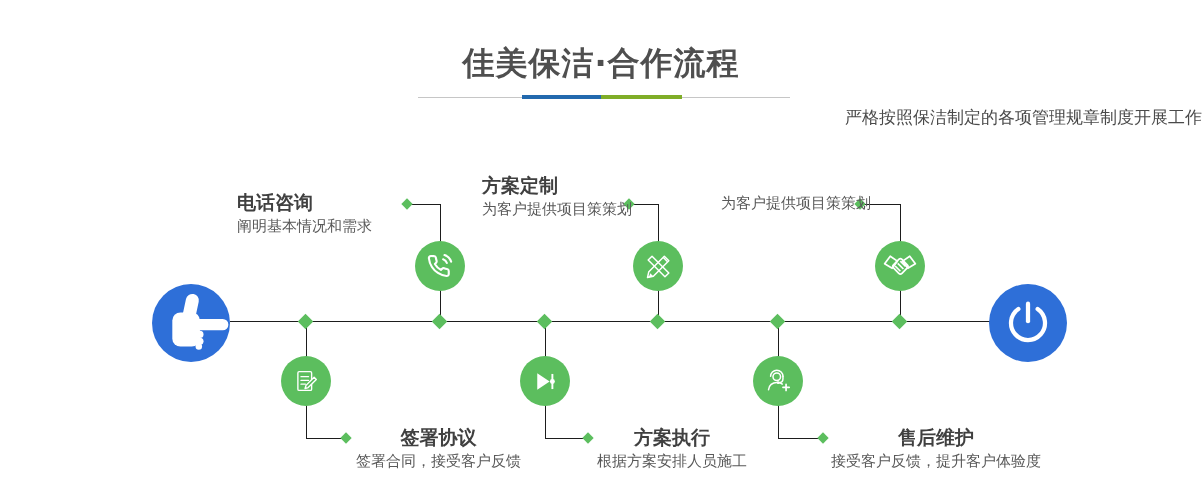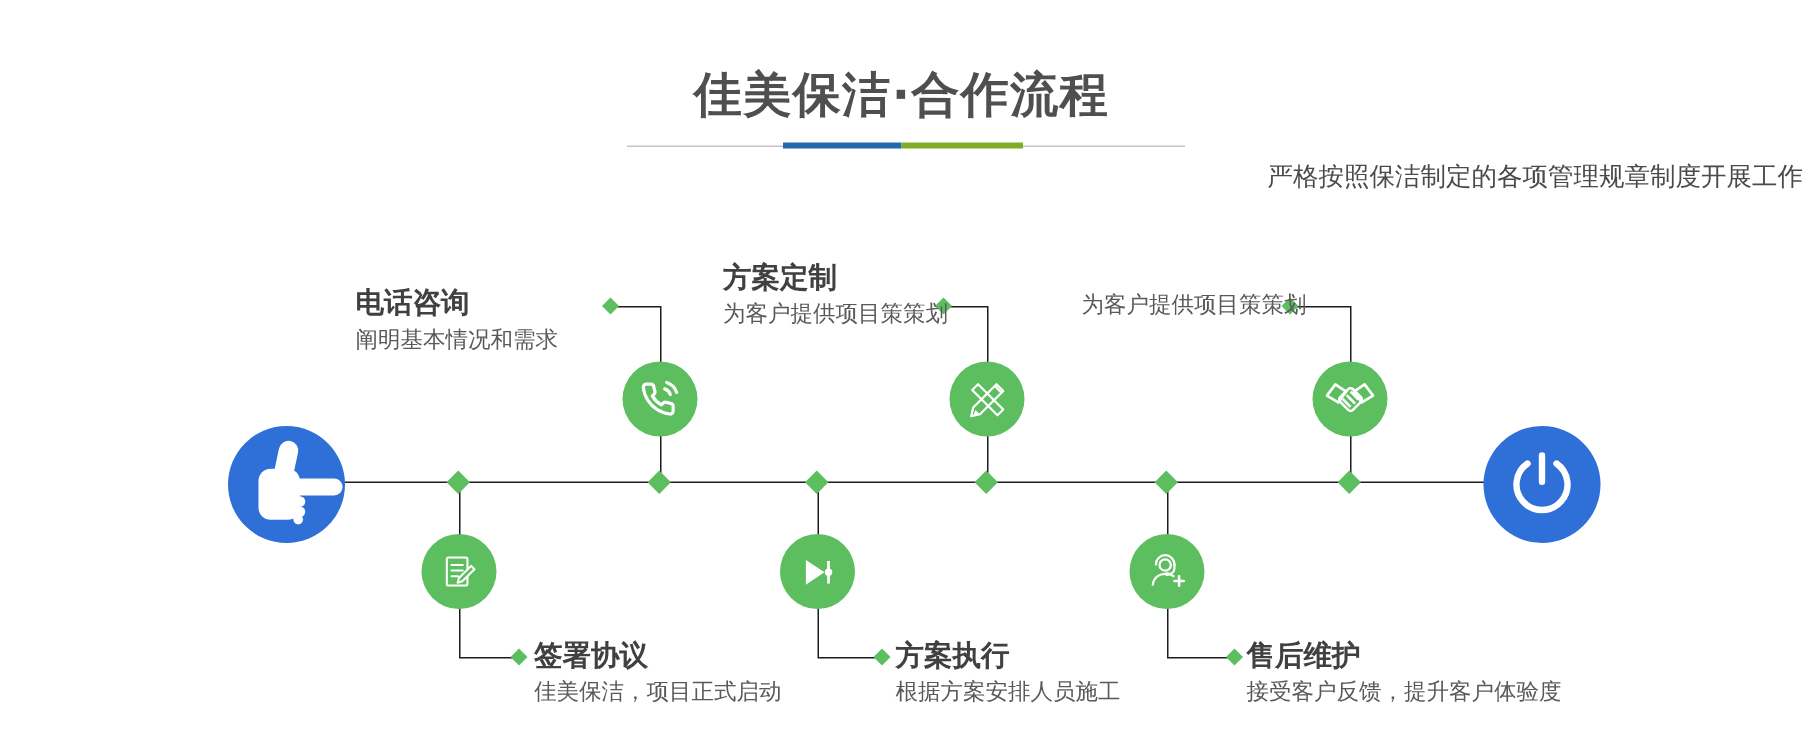--- a/index.html
+++ b/index.html
@@ -34,21 +34,21 @@
   .db-phone { left:403px; top:200px; } .db-plan { left:625px; top:200px; } .db-coop { left:856px; top:200px; }
   .db-sign { left:342px; top:434px; } .db-exec { left:584px; top:434px; } .db-after { left:819px; top:434px; }
   .gcircle { position:absolute; width:50px; height:50px; border-radius:50%; background:#5cbe5e; z-index:3; display:flex; align-items:center; justify-content:center; }
   .gc-phone { left:415px; top:241px; } .gc-plan { left:633px; top:241px; } .gc-coop { left:875px; top:241px; }
   .gc-sign { left:281px; top:356px; } .gc-exec { left:520px; top:356px; } .gc-after { left:753px; top:356px; }
   .bcircle { position:absolute; width:78px; height:78px; border-radius:50%; background:#2e6fd8; z-index:3; display:flex; align-items:center; justify-content:center; }
   .bc-left { left:152px; top:284px; }
   .bc-right { left:989px; top:284px; }
   .label { position:absolute; z-index:2; }
   .label.top { text-align:left; }
-  .label.bottom { text-align:left; }
+  .label.bottom { text-align:center; }
   .lb-phone { top:191px; right:804px; } .lb-plan { top:174px; right:581px; } .lb-coop { top:191px; right:351px; }
   .lb-sign { top:426px; left:356px; } .lb-exec { top:426px; left:597px; } .lb-after { top:426px; left:831px; }
   .lb-phone .step-desc { margin-right:26px; }
   .lb-plan .step-desc { margin-right:-11px; }
   .lb-coop .step-desc { margin-right:-20px; }
   .step-title { font-size:19px; font-weight:bold; color:#404040; line-height:23px; white-space:nowrap; }
   .step-desc { font-size:15px; color:#595959; line-height:20px; margin-top:2px; white-space:nowrap; }
 </style>
 </head>
 <body>
@@ -183,21 +183,21 @@
   </div>
   <div class="label top lb-plan">
     <div class="step-title">方案定制</div>
     <div class="step-desc">为客户提供项目策策划</div>
   </div>
   <div class="label top lb-coop">
     <div class="step-desc">为客户提供项目策策划</div>
   </div>
   <div class="label bottom lb-sign">
     <div class="step-title">签署协议</div>
-    <div class="step-desc">佳美保洁，项目正式启动</div>
+    <div class="step-desc">签署合同，接受客户反馈</div>
   </div>
   <div class="label bottom lb-after">
     <div class="step-title">售后维护</div>
     <div class="step-desc">接受客户反馈，提升客户体验度</div>
   </div>
   <div class="label bottom lb-exec">
     <div class="step-title">方案执行</div>
     <div class="step-desc">根据方案安排人员施工</div>
   </div>
 </div>

